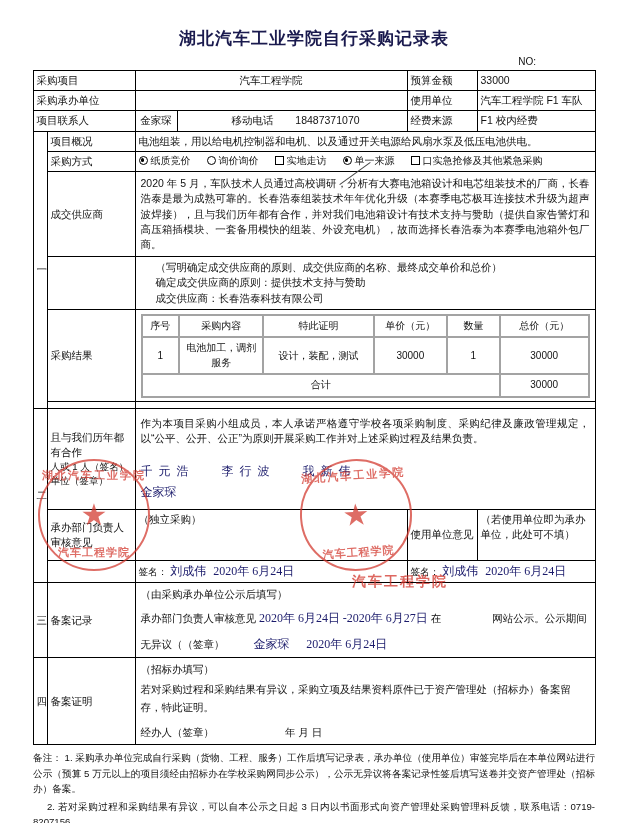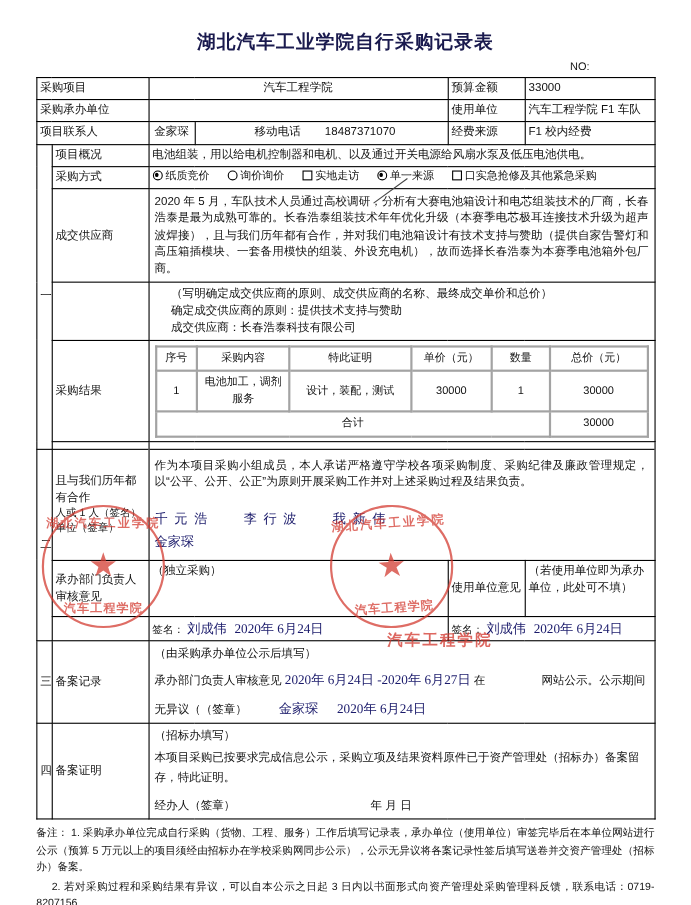--- a/index.html
+++ b/index.html
@@ -287,24 +287,24 @@
           <span class="hwrite" style="margin-left:14px">2020年 6月24日</span>
         </div>
       </td>
     </tr>
 
     <tr>
       <td class="sideno">四</td>
       <td class="lab">备案证明</td>
       <td colspan="4" class="small" style="padding:4px 5px;height:62px;vertical-align:top">
         <div>（招标办填写）</div>
-        <div style="margin-top:4px;line-height:1.7">本项目采购已按要求完成信息公示，采购立项及结果资料原件已于资产管理处（招标办）备案留存，特此证明。</div>
+        <div style="margin-top:4px;line-height:1.7">若对采购过程和采购结果有异议，采购立项及结果资料原件已于资产管理处（招标办）备案留存，特此证明。</div>
         <div style="margin-top:8px">
           <span>经办人（签章）</span>
-          <span style="margin-left:120px">年    月    日</span>
+          <span style="margin-left:68px">年    月    日</span>
         </div>
       </td>
     </tr>
   </tbody>
     </table>
 
   <div class="note">
     <div style="display:inline">备注：</div>
     <span>1. 采购承办单位完成自行采购（货物、工程、服务）工作后填写记录表，承办单位（使用单位）审签完毕后在本单位网站进行公示（预算 5 万元以上的项目须经由招标办在学校采购网同步公示），公示无异议将各案记录性签后填写送卷并交资产管理处（招标办）备案。</span>
     <div style="margin-top:2px;text-indent:14px">2. 若对采购过程和采购结果有异议，可以自本公示之日起 3 日内以书面形式向资产管理处采购管理科反馈，联系电话：0719-8207156。</div>

